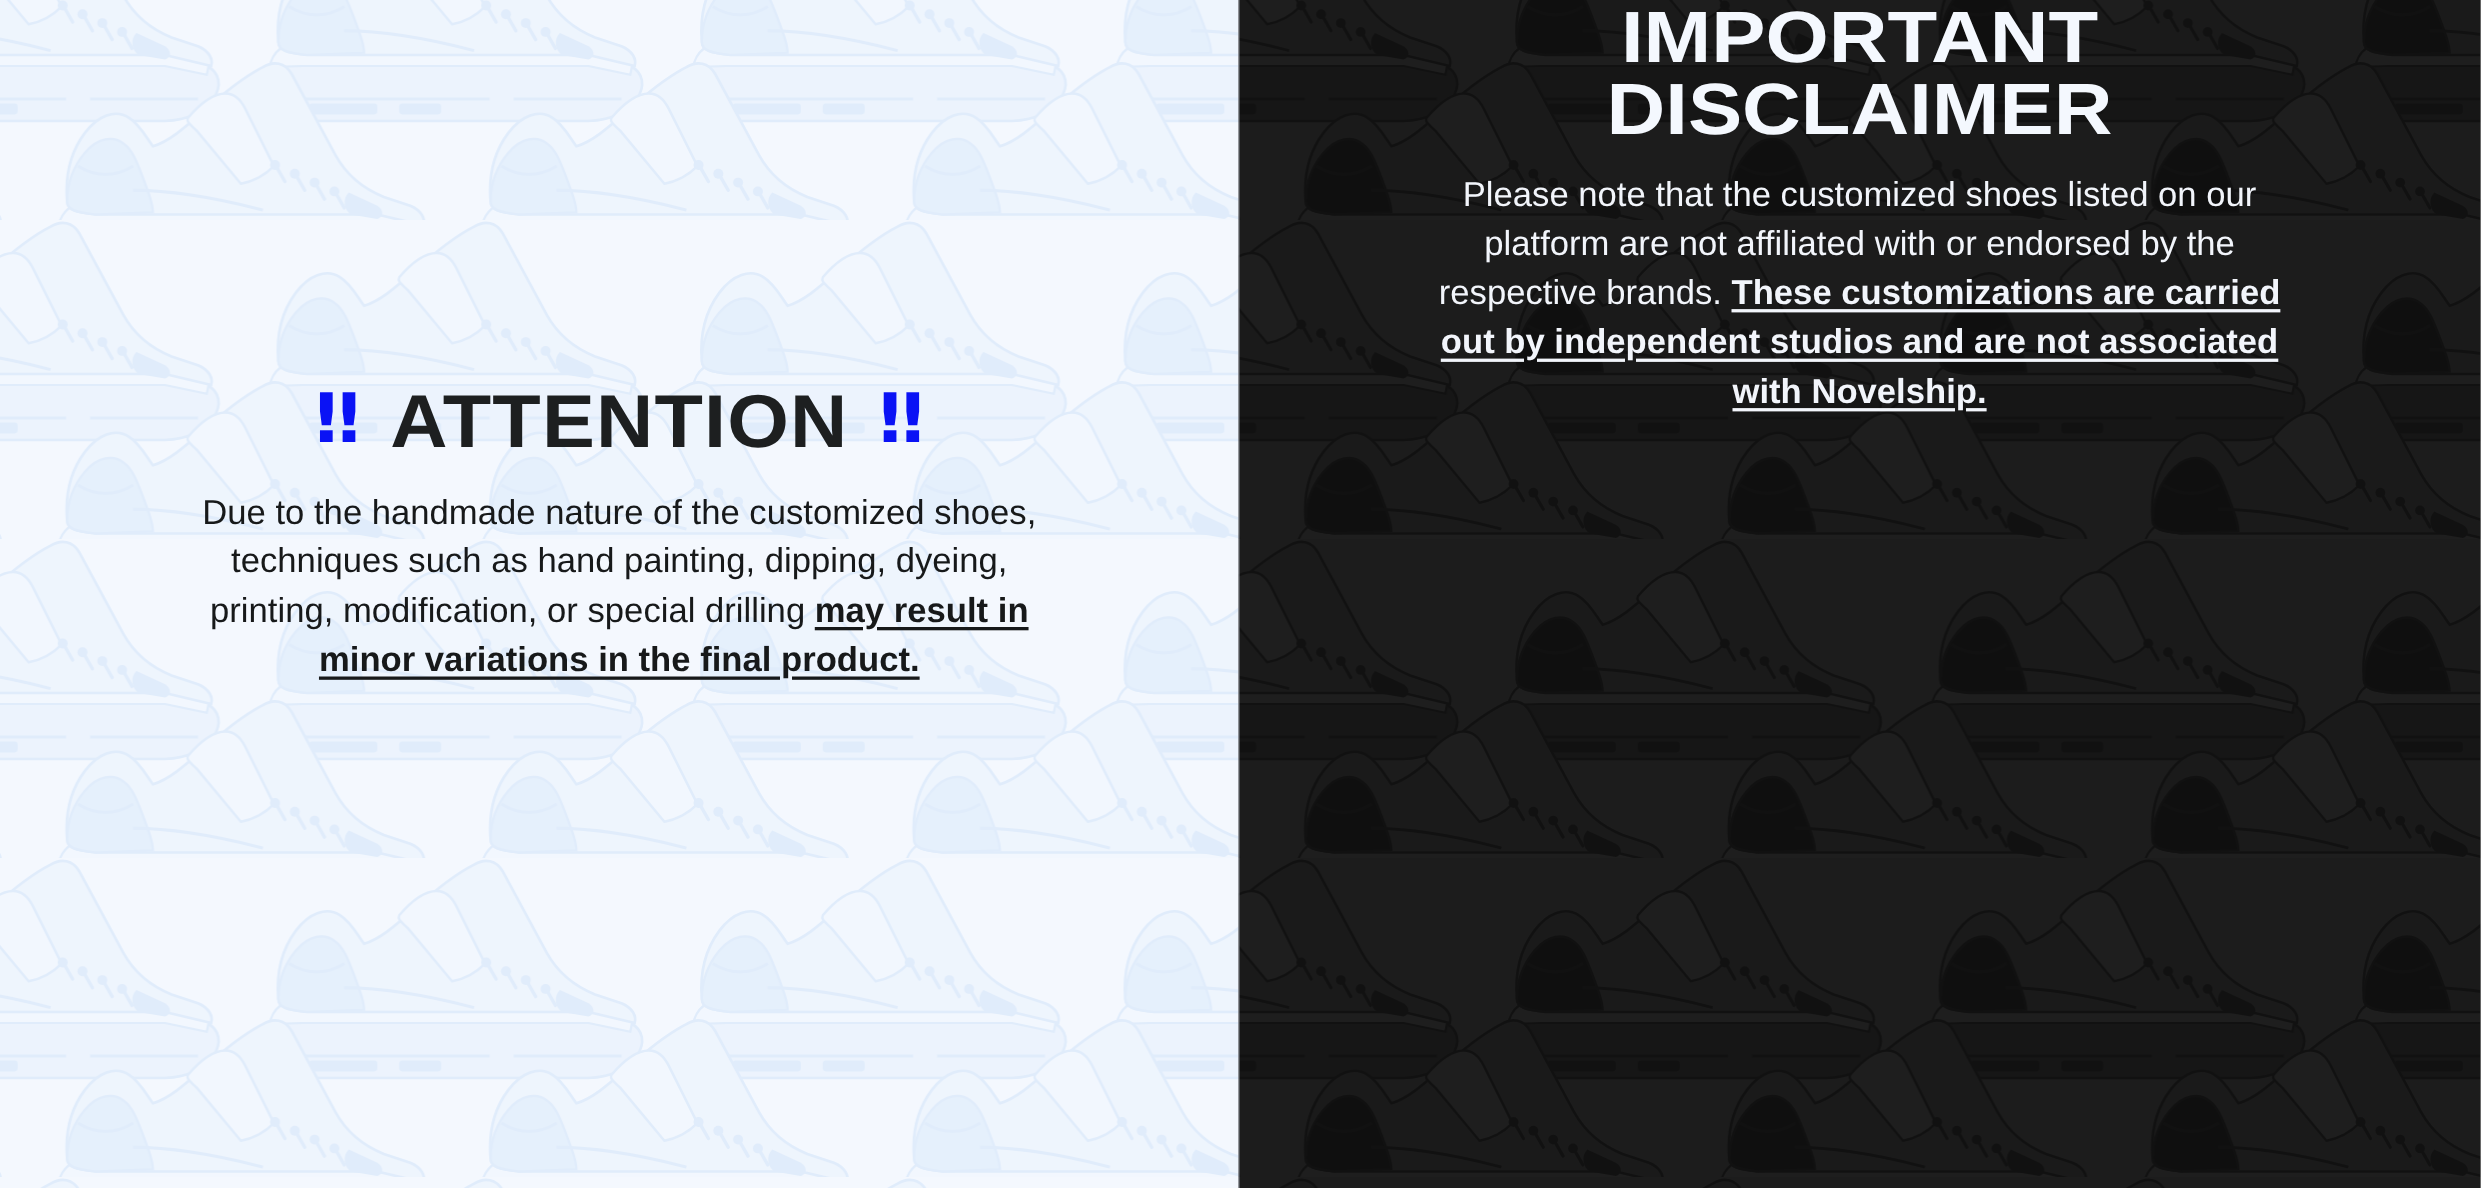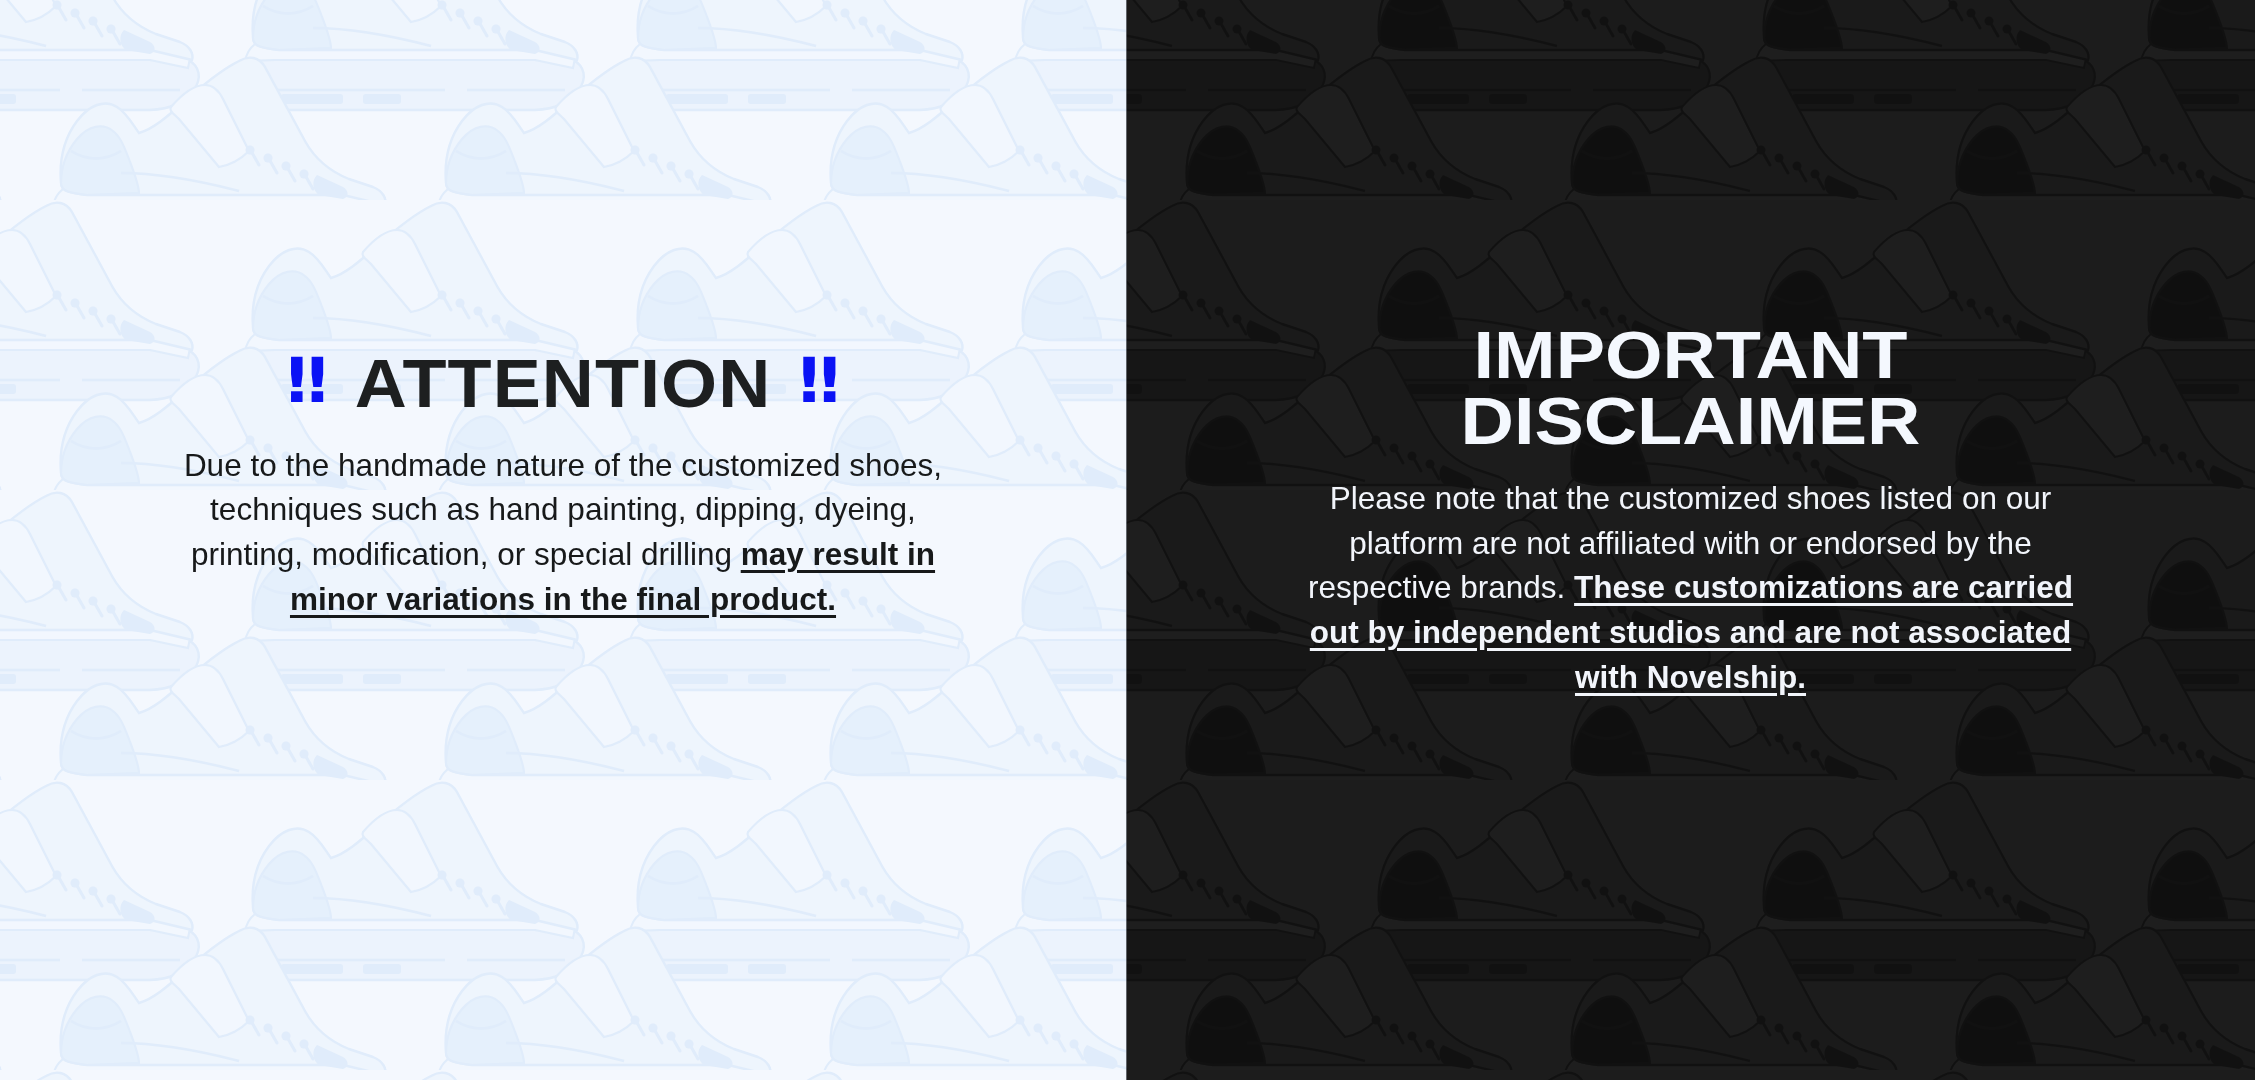--- a/index.html
+++ b/index.html
@@ -42,21 +42,21 @@
 
   
   .content {
     position:relative;
     z-index:2;
     text-align:center;
     width:100%;
   }
 
   #content-left  { padding-top:350px; }
-  #content-right { padding-top:322px; }
+  #content-right { }
 
   
   .heading {
     font-family:"Liberation Sans", sans-serif;
     font-weight:bold;
     letter-spacing:-0.5px;
     line-height:0.98;
     white-space:nowrap;
     display:flex;
     align-items:center;

